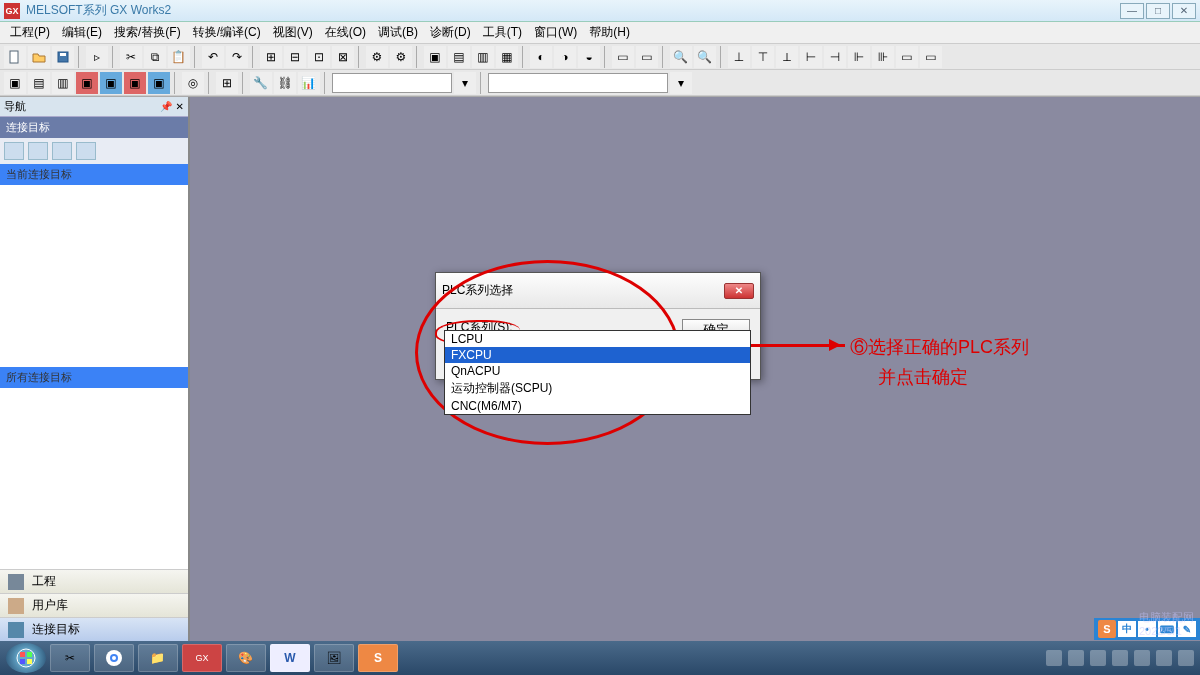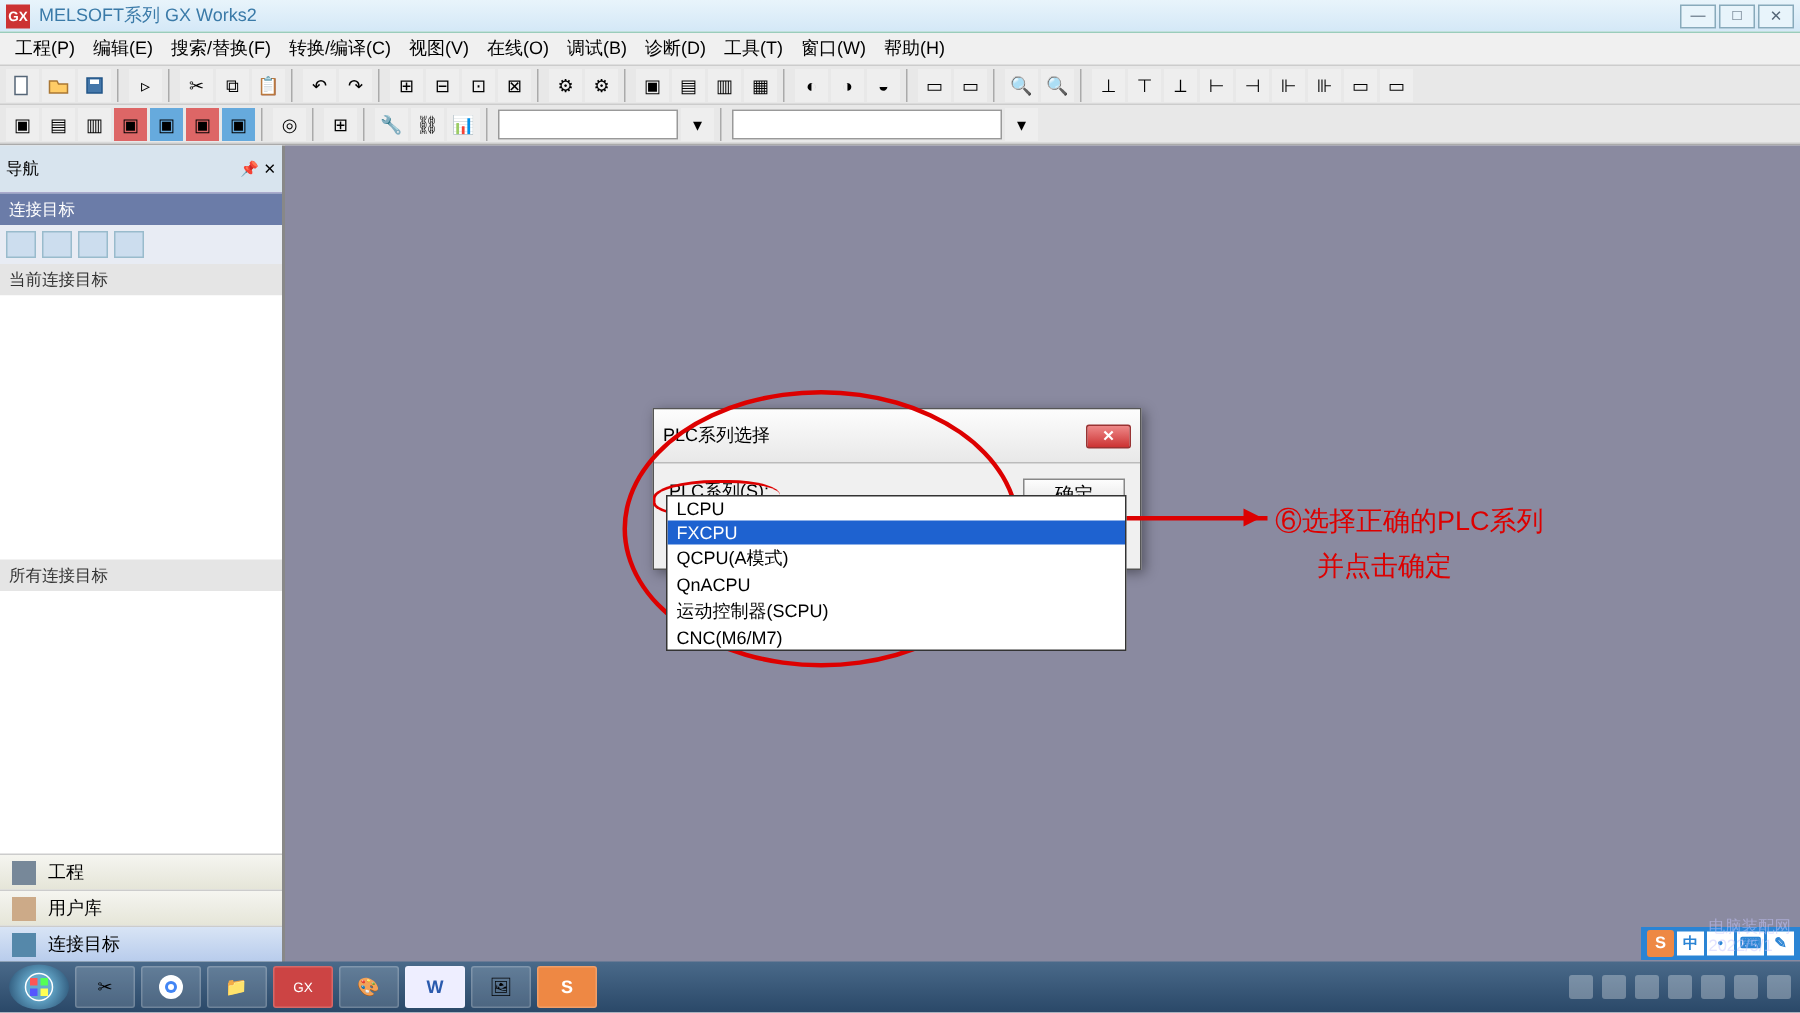--- a/index.html
+++ b/index.html
@@ -11,24 +11,24 @@
 .winbtn { width:24px; height:16px; border:1px solid #8ab; background:#e8f4fb; display:flex; align-items:center; justify-content:center; color:#567; font-size:10px; }
 .menubar { height:22px; background:#f0f0f0; display:flex; align-items:center; padding:0 4px; border-bottom:1px solid #ccc; }
 .menubar .mi { padding:2px 6px; cursor:default; }
 .toolbars { background:#e8e8e8; border-bottom:1px solid #aaa; }
 .tbrow { display:flex; align-items:center; height:26px; padding:0 4px; gap:2px; border-bottom:1px solid #ccc; }
 .tb-btn { width:22px; height:22px; border:1px solid transparent; display:flex; align-items:center; justify-content:center; background:#eee; }
 .tb-sep { width:4px; height:22px; border-left:1px solid #aaa; margin:0 2px; }
 .tb-field { height:20px; border:1px solid #999; background:#fff; min-width:120px; }
 .main { display:flex; height:560px; }
 .navpanel { width:190px; background:#fff; border-right:2px solid #888; display:flex; flex-direction:column; }
-.navhead { height:32px; background:#d8e4ee; border-bottom:1px solid #aac; display:flex; align-items:center; padding:0 4px; font-size:11px; }
+.navhead { height:20px; background:#d8e4ee; border-bottom:1px solid #aac; display:flex; align-items:center; padding:0 4px; font-size:11px; }
 .navhead .pin { margin-left:auto; font-size:10px; }
 .navsection-hd { background:#6b7ca8; color:#fff; font-size:11px; padding:3px 6px; }
-.navsection-hd.light { background:#e5e5e5; color:#333; }
+.navsection-hd.light { background:#3b82f6; color:#333; }
 .nav-icons { padding:4px; display:flex; gap:4px; background:#e8ecf4; }
 .nav-icon { width:20px; height:18px; background:#cde; border:1px solid #9bc; }
 .nav-content { flex:1; background:#fff; }
 .nav-footer { }
 .nav-footer-item { height:24px; display:flex; align-items:center; padding:0 8px; gap:8px; background:linear-gradient(#f5f5f0,#e5e5d8); border-top:1px solid #ccc; font-size:12px; }
 .nav-footer-item.active { background:linear-gradient(#d8e4f5,#b8ccec); }
 .nav-footer-item .ficon { width:16px; height:16px; background:#789; }
 .workspace { flex:1; background:#8a8aa0; position:relative; }
 .statusbar { height:20px; background:#e8e8e8; border-top:1px solid #ccc; display:flex; align-items:center; padding:0 200px; font-size:11px; }
 .dialog { position:absolute; left:435px; top:272px; width:326px; background:#f0f0f0; border:1px solid #555; box-shadow:2px 2px 8px rgba(0,0,0,.4); }
@@ -232,21 +232,20 @@
       <div class="dlg-btn">确定</div>
       <div class="dlg-btn">取消</div>
     </div>
   </div>
 </div>
 
 <div class="dropdown">
   <div class="drop-list">
     <div class="drop-item">LCPU</div>
     <div class="drop-item sel">FXCPU</div>
-    <div class="drop-item">QCPU(A模式)</div>
     <div class="drop-item">QnACPU</div>
     <div class="drop-item">运动控制器(SCPU)</div>
     <div class="drop-item">CNC(M6/M7)</div>
   </div>
 </div>
 
 <div class="annot annot-circle"></div>
 <div class="annot annot-scribble"></div>
 <div class="annot annot-arrow"></div>
 <div class="annot annot-text">

